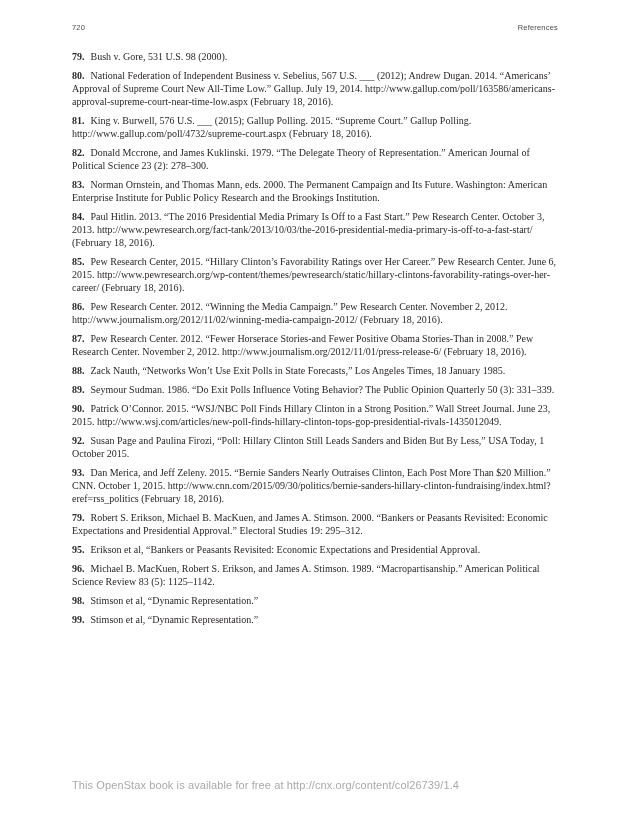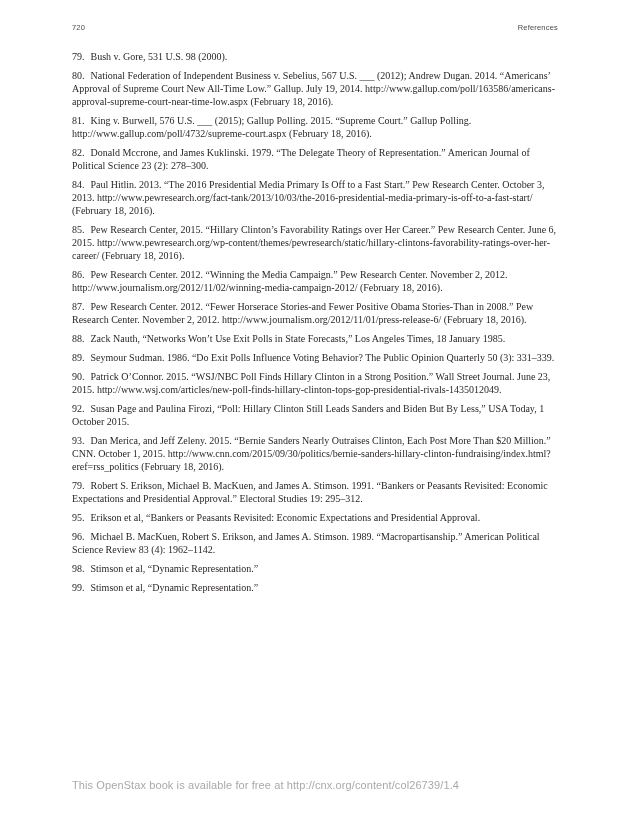--- a/index.html
+++ b/index.html
@@ -35,21 +35,21 @@
     width: 486px;
   }
   .reference {
     margin: 0 0 6px 0;
     font-size: 10px;
     line-height: 13px;
     overflow-wrap: break-word;
     text-align: left;
   }
   .ref-num {
-    font-weight: normal;
+    font-weight: bold;
     padding-right: 6px;
   }
   .it {
   }
   .page-footer {
     position: absolute;
     left: 72px;
     top: 779px;
     font-family: "Liberation Sans", "DejaVu Sans", sans-serif;
     font-size: 11px;
@@ -65,31 +65,32 @@
   <div class="running-head">
     <span>720</span>
     <span>References</span>
   </div>
 
   <div class="references-list">
       <p class="reference"><span class="ref-num">79.</span><span class="it">Bush v. Gore</span><span>, 531 U.S. 98 (2000).</span></p>
       <p class="reference"><span class="ref-num">80.</span><span class="it">National Federation of Independent Business v. Sebelius</span><span>, 567 U.S. ___ (2012); Andrew Dugan. 2014. “Americans’ Approval of Supreme Court New All-Time Low.” </span><span class="it">Gallup</span><span>. July 19, 2014. http://www.gallup.com/poll/163586/americans-approval-supreme-court-near-time-low.aspx (February 18, 2016).</span></p>
       <p class="reference"><span class="ref-num">81.</span><span class="it">King v. Burwell</span><span>, 576 U.S. ___ (2015); Gallup Polling. 2015. “Supreme Court.” </span><span class="it">Gallup Polling</span><span>. http://www.gallup.com/poll/4732/supreme-court.aspx (February 18, 2016).</span></p>
       <p class="reference"><span class="ref-num">82.</span><span>Donald Mccrone, and James Kuklinski. 1979. “The Delegate Theory of Representation.” </span><span class="it">American Journal of Political Science</span><span> 23 (2): 278–300.</span></p>
+      <p class="reference"><span class="ref-num">83.</span><span>Norman Ornstein, and Thomas Mann, eds. 2000. </span><span class="it">The Permanent Campaign and Its Future</span><span>. Washington: American Enterprise Institute for Public Policy Research and the Brookings Institution.</span></p>
       <p class="reference"><span class="ref-num">84.</span><span>Paul Hitlin. 2013. “The 2016 Presidential Media Primary Is Off to a Fast Start.” </span><span class="it">Pew Research Center</span><span>. October 3, 2013. http://www.pewresearch.org/fact-tank/2013/10/03/the-2016-presidential-media-primary-is-off-to-a-fast-start/ (February 18, 2016).</span></p>
       <p class="reference"><span class="ref-num">85.</span><span>Pew Research Center, 2015. “Hillary Clinton’s Favorability Ratings over Her Career.” </span><span class="it">Pew Research Center</span><span>. June 6, 2015. http://www.pewresearch.org/wp-content/themes/pewresearch/static/hillary-clintons-favorability-ratings-over-her-career/ (February 18, 2016).</span></p>
       <p class="reference"><span class="ref-num">86.</span><span>Pew Research Center. 2012. “Winning the Media Campaign.” </span><span class="it">Pew Research Center</span><span>. November 2, 2012. http://www.journalism.org/2012/11/02/winning-media-campaign-2012/ (February 18, 2016).</span></p>
       <p class="reference"><span class="ref-num">87.</span><span>Pew Research Center. 2012. “Fewer Horserace Stories-and Fewer Positive Obama Stories-Than in 2008.” </span><span class="it">Pew Research Center</span><span>. November 2, 2012. http://www.journalism.org/2012/11/01/press-release-6/ (February 18, 2016).</span></p>
       <p class="reference"><span class="ref-num">88.</span><span>Zack Nauth, “Networks Won’t Use Exit Polls in State Forecasts,” </span><span class="it">Los Angeles Times</span><span>, 18 January 1985.</span></p>
       <p class="reference"><span class="ref-num">89.</span><span>Seymour Sudman. 1986. “Do Exit Polls Influence Voting Behavior? </span><span class="it">The Public Opinion Quarterly</span><span> 50 (3): 331–339.</span></p>
       <p class="reference"><span class="ref-num">90.</span><span>Patrick O’Connor. 2015. “WSJ/NBC Poll Finds Hillary Clinton in a Strong Position.” </span><span class="it">Wall Street Journal</span><span>. June 23, 2015. http://www.wsj.com/articles/new-poll-finds-hillary-clinton-tops-gop-presidential-rivals-1435012049.</span></p>
       <p class="reference"><span class="ref-num">92.</span><span>Susan Page and Paulina Firozi, “Poll: Hillary Clinton Still Leads Sanders and Biden But By Less,” </span><span class="it">USA Today</span><span>, 1 October 2015.</span></p>
       <p class="reference"><span class="ref-num">93.</span><span>Dan Merica, and Jeff Zeleny. 2015. “Bernie Sanders Nearly Outraises Clinton, Each Post More Than $20 Million.” </span><span class="it">CNN</span><span>. October 1, 2015. http://www.cnn.com/2015/09/30/politics/bernie-sanders-hillary-clinton-fundraising/index.html?eref=rss_politics (February 18, 2016).</span></p>
-      <p class="reference"><span class="ref-num">79.</span><span>Robert S. Erikson, Michael B. MacKuen, and James A. Stimson. 1991. “Bankers or Peasants Revisited: Economic Expectations and Presidential Approval.” </span><span class="it">Electoral Studies</span><span> 19: 295–312.</span></p>
+      <p class="reference"><span class="ref-num">79.</span><span>Robert S. Erikson, Michael B. MacKuen, and James A. Stimson. 2000. “Bankers or Peasants Revisited: Economic Expectations and Presidential Approval.” </span><span class="it">Electoral Studies</span><span> 19: 295–312.</span></p>
       <p class="reference"><span class="ref-num">95.</span><span>Erikson et al, “Bankers or Peasants Revisited: Economic Expectations and Presidential Approval.</span></p>
-      <p class="reference"><span class="ref-num">96.</span><span>Michael B. MacKuen, Robert S. Erikson, and James A. Stimson. 1989. “Macropartisanship.” </span><span class="it">American Political Science Review</span><span> 83 (4): 1962–1142.</span></p>
+      <p class="reference"><span class="ref-num">96.</span><span>Michael B. MacKuen, Robert S. Erikson, and James A. Stimson. 1989. “Macropartisanship.” </span><span class="it">American Political Science Review</span><span> 83 (5): 1125–1142.</span></p>
       <p class="reference"><span class="ref-num">98.</span><span>Stimson et al, “Dynamic Representation.”</span></p>
       <p class="reference"><span class="ref-num">99.</span><span>Stimson et al, “Dynamic Representation.”</span></p>
     </div>
 
   <div class="page-footer">This OpenStax book is available for free at http://cnx.org/content/col26739/1.4</div>
 
 </div>
 
 </body></html>

